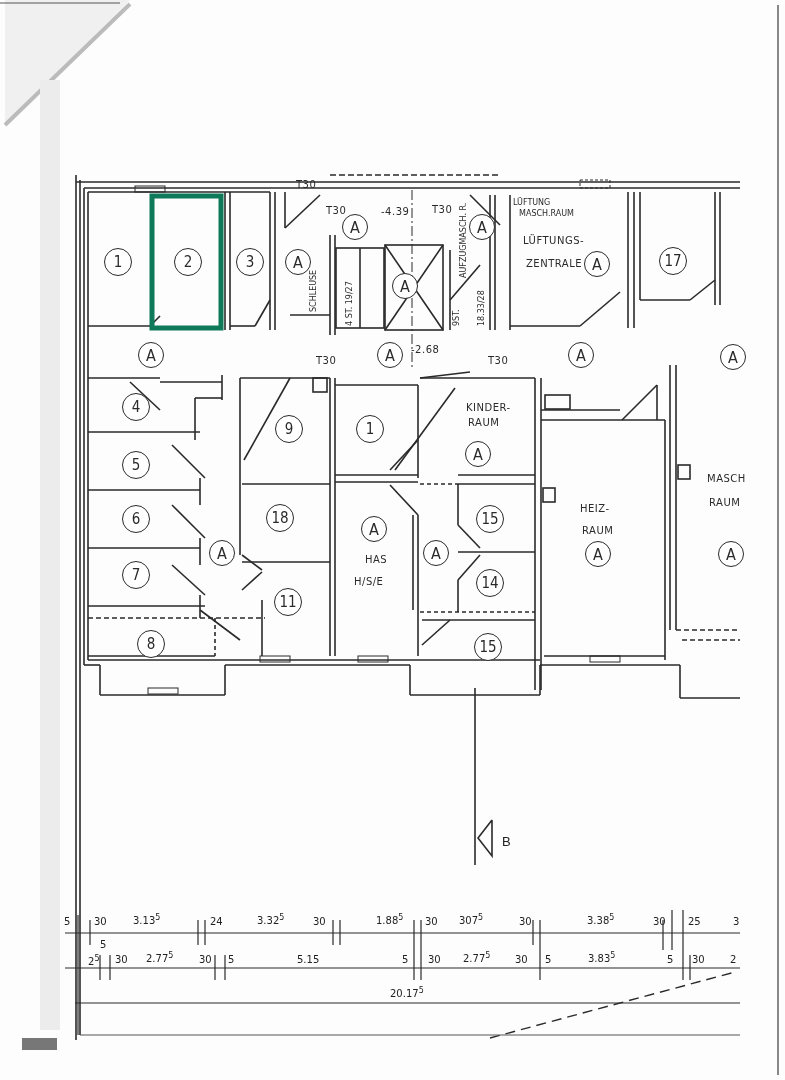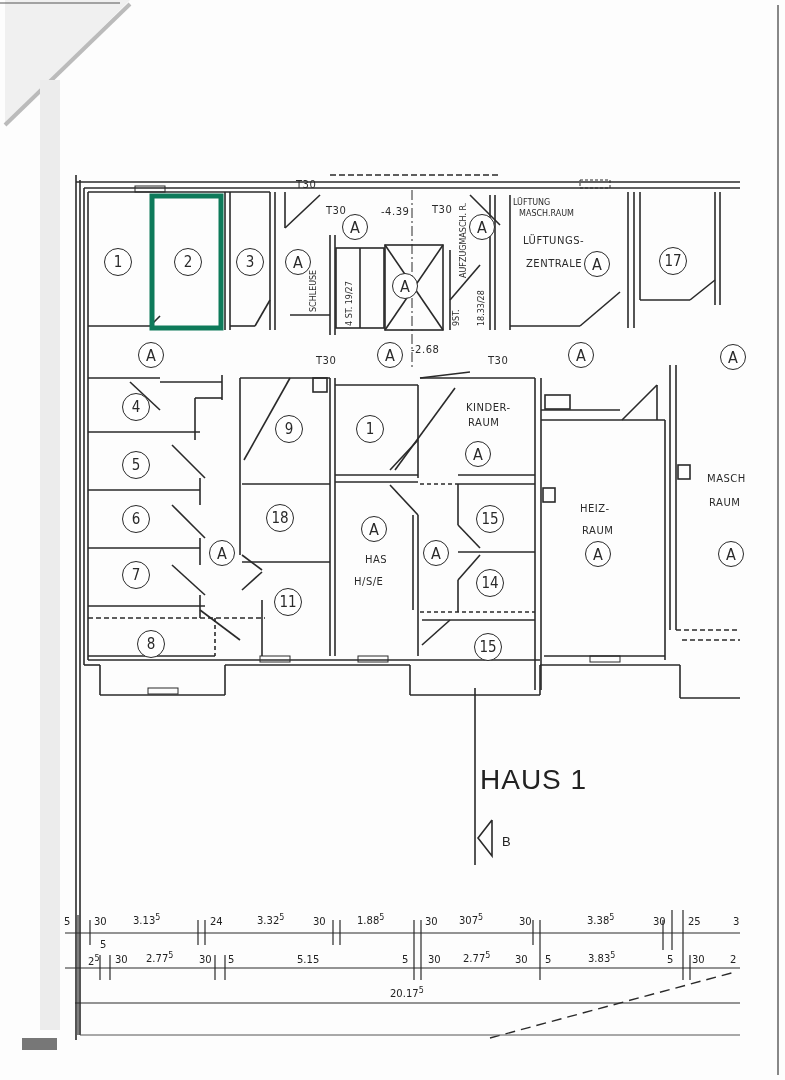--- a/index.html
+++ b/index.html
@@ -267,30 +267,29 @@
 <div class="lbl xs vert" style="left:460px;top:278px">AUFZUGMASCH. R.</div>
 
 <div class="lbl sm" style="left:296px;top:180px">T30</div>
 <div class="lbl sm" style="left:326px;top:206px">T30</div>
 <div class="lbl sm" style="left:432px;top:205px">T30</div>
 <div class="lbl sm" style="left:316px;top:356px">T30</div>
 <div class="lbl sm" style="left:488px;top:356px">T30</div>
 <div class="lbl sm" style="left:381px;top:207px">-4.39</div>
 <div class="lbl sm" style="left:411px;top:345px">-2.68</div>
 
-<div class="title" style="left:480px;top:764px">HAUS 1</div>
 <div class="section" style="left:502px;top:834px">B</div>
 
 <div class="dim" style="left:64px;top:917px">5</div>
 <div class="dim" style="left:94px;top:917px">30</div>
 <div class="dim" style="left:133px;top:914px"><span>3.13</span><sup>5</sup></div>
 <div class="dim" style="left:210px;top:917px">24</div>
 <div class="dim" style="left:257px;top:914px"><span>3.32</span><sup>5</sup></div>
 <div class="dim" style="left:313px;top:917px">30</div>
-<div class="dim" style="left:357px;top:914px"><span>1.88</span><sup>5</sup></div>
+<div class="dim" style="left:376px;top:914px"><span>1.88</span><sup>5</sup></div>
 <div class="dim" style="left:425px;top:917px">30</div>
 <div class="dim" style="left:459px;top:914px"><span>307</span><sup>5</sup></div>
 <div class="dim" style="left:519px;top:917px">30</div>
 <div class="dim" style="left:587px;top:914px"><span>3.38</span><sup>5</sup></div>
 <div class="dim" style="left:653px;top:917px">30</div>
 <div class="dim" style="left:688px;top:917px">25</div>
 <div class="dim" style="left:733px;top:917px">3</div>
 
 <div class="dim" style="left:88px;top:955px"><span>2</span><sup>5</sup></div>
 <div class="dim" style="left:100px;top:940px">5</div>

